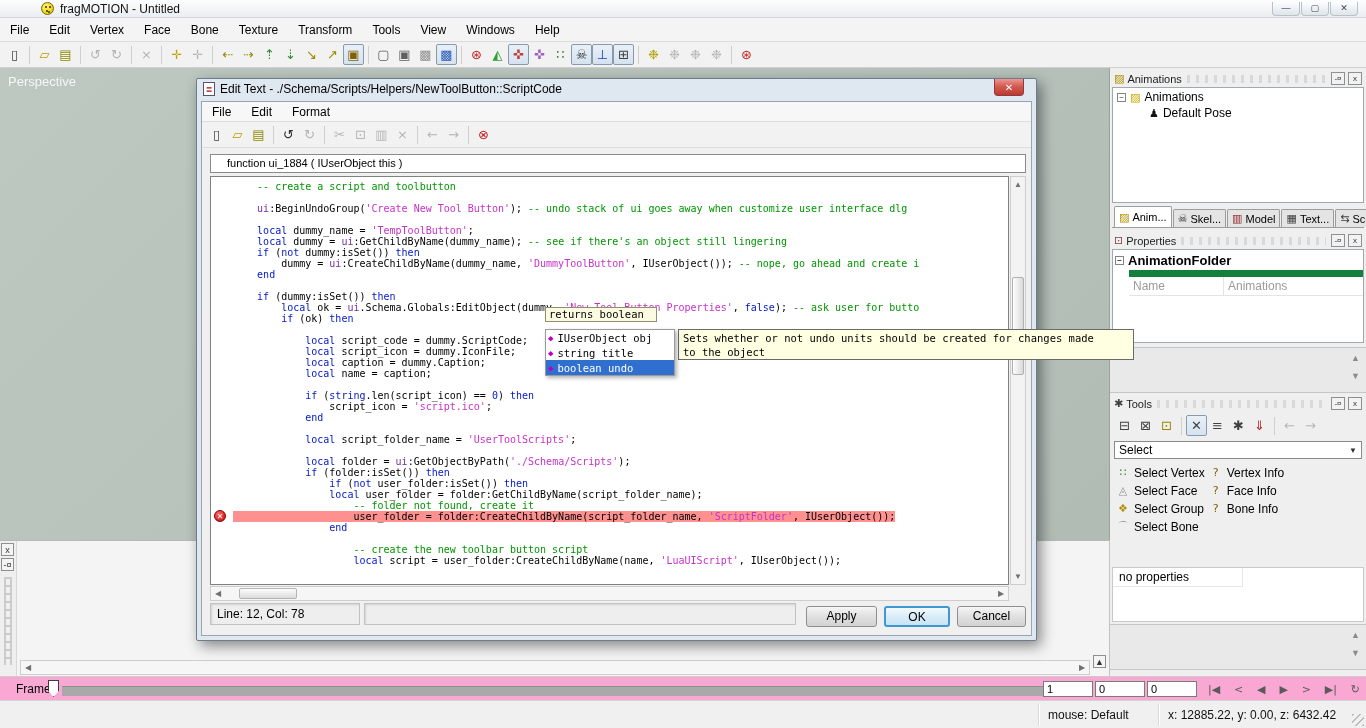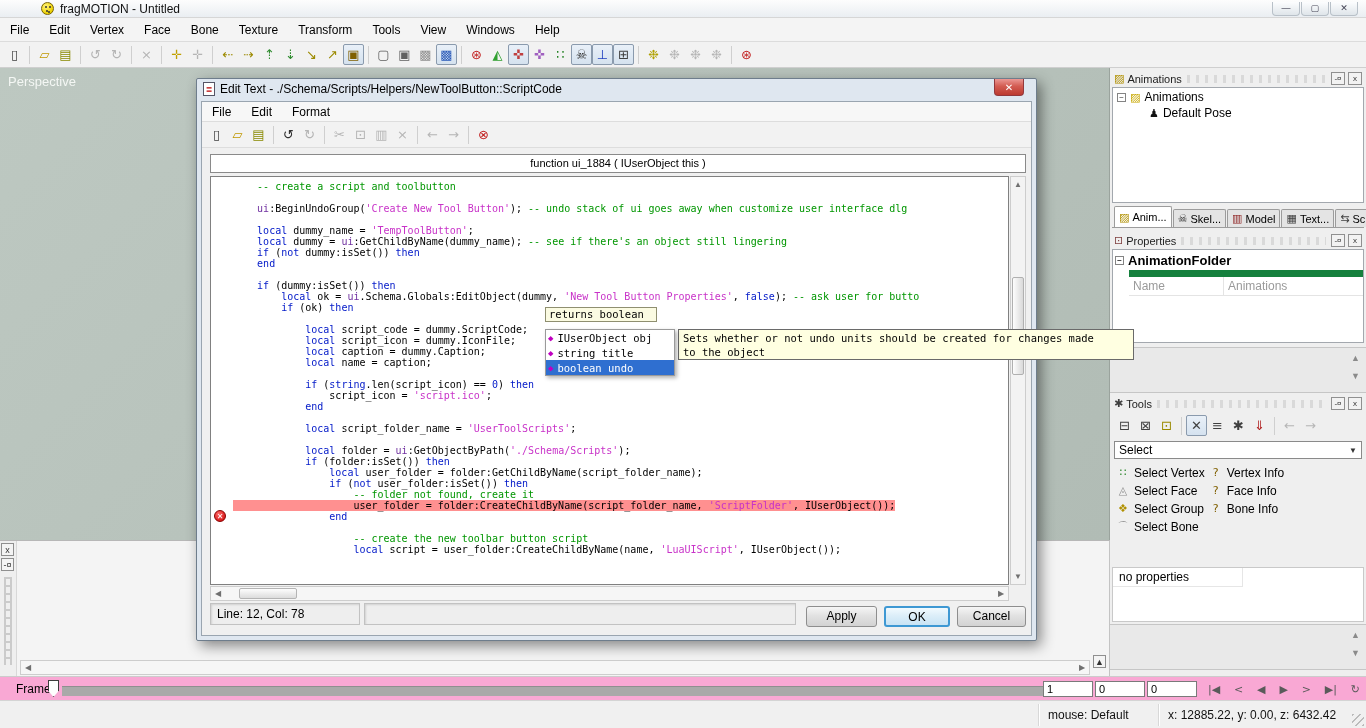--- a/index.html
+++ b/index.html
@@ -139,21 +139,21 @@
   #dlg-close { position:absolute; right:12px; top:0px; width:30px; height:17px;
     border:1px solid #93383c; border-top:none; border-radius:0 0 4px 4px; color:#fff; font-size:10px;
     background:linear-gradient(#eb9894,#d35c52 45%,#bc3a30); display:flex; align-items:center; justify-content:center; }
   #dlg-inner { position:absolute; left:4px; top:22px; right:4px; bottom:4px; background:#f0f0f0;
     border:1px solid #9aa5b0; }
   #dlg-menubar { height:20px; background:#f7f7f7; border-bottom:1px solid #ddd; display:flex; align-items:center; }
   #dlg-menubar .menu-item { line-height:20px; }
   #dlg-toolbar { height:26px; background:#f2f2f2; border-bottom:1px solid #ddd;
     display:flex; align-items:center; padding-left:4px; }
   #func-bar { position:absolute; left:8px; top:52px; width:816px; height:19px; background:#fff;
-    border:1px solid #8a8a8a; font-size:11px; padding:2px 0; color:#000;text-align:center; }
+    border:1px solid #8a8a8a; font-size:11px; padding:2px 16px; color:#000; }
 
   #code-wrap { position:absolute; left:8px; top:74px; width:799px; height:409px;
     background:#fff; border:1px solid #808080; overflow:hidden; }
   #gutter { position:absolute; left:0; top:0; width:20px; height:100%; background:#fff; }
   #error-icon { position:absolute; left:3px; width:12px; height:12px; border-radius:50%;
     background:radial-gradient(circle at 35% 30%, #f66, #c00); border:1px solid #800;
     color:#fff; font-size:8px; line-height:11px; text-align:center; }
   #code-lines { position:absolute; left:22px; top:4px; right:0; }
   .code-line { height:11px; line-height:11px; white-space:pre;
     font-family:"DejaVu Sans Mono", monospace; font-size:10px; }
@@ -465,41 +465,42 @@
         <div id="error-icon" style="top: 333px;">✕</div>
       </div>
       <div id="code-lines">
           <div class="code-line"><span><span class="tok-c">    -- create a script and toolbutton</span></span></div>
           <div class="code-line"><span></span></div>
           <div class="code-line"><span><span class="tok-p">    </span><span class="tok-u">ui</span><span class="tok-p">:BeginUndoGroup(</span><span class="tok-s">'Create New Tool Button'</span><span class="tok-p">); </span><span class="tok-c">-- undo stack of ui goes away when customize user interface dlg</span></span></div>
           <div class="code-line"><span></span></div>
           <div class="code-line"><span><span class="tok-p">    </span><span class="tok-k">local</span><span class="tok-p"> dummy_name = </span><span class="tok-s">'TempToolButton'</span><span class="tok-p">;</span></span></div>
           <div class="code-line"><span><span class="tok-p">    </span><span class="tok-k">local</span><span class="tok-p"> dummy = </span><span class="tok-u">ui</span><span class="tok-p">:GetChildByName(dummy_name); </span><span class="tok-c">-- see if there's an object still lingering</span></span></div>
           <div class="code-line"><span><span class="tok-p">    </span><span class="tok-k">if</span><span class="tok-p"> (</span><span class="tok-k">not</span><span class="tok-p"> dummy:isSet()) </span><span class="tok-k">then</span></span></div>
+          <div class="code-line"><span><span class="tok-p">        dummy = </span><span class="tok-u">ui</span><span class="tok-p">:CreateChildByName(dummy_name, </span><span class="tok-s">'DummyToolButton'</span><span class="tok-p">, IUserObject()); </span><span class="tok-c">-- nope, go ahead and create i</span></span></div>
           <div class="code-line"><span><span class="tok-p">    </span><span class="tok-k">end</span></span></div>
           <div class="code-line"><span></span></div>
           <div class="code-line"><span><span class="tok-p">    </span><span class="tok-k">if</span><span class="tok-p"> (dummy:isSet()) </span><span class="tok-k">then</span></span></div>
           <div class="code-line"><span><span class="tok-p">        </span><span class="tok-k">local</span><span class="tok-p"> ok = </span><span class="tok-u">ui</span><span class="tok-p">.Schema.Globals:EditObject(dummy, </span><span class="tok-s">'New Tool Button Properties'</span><span class="tok-p">, </span><span class="tok-k">false</span><span class="tok-p">); </span><span class="tok-c">-- ask user for butto</span></span></div>
           <div class="code-line"><span><span class="tok-p">        </span><span class="tok-k">if</span><span class="tok-p"> (ok) </span><span class="tok-k">then</span></span></div>
           <div class="code-line"><span></span></div>
           <div class="code-line"><span><span class="tok-p">            </span><span class="tok-k">local</span><span class="tok-p"> script_code = dummy.ScriptCode;</span></span></div>
           <div class="code-line"><span><span class="tok-p">            </span><span class="tok-k">local</span><span class="tok-p"> script_icon = dummy.IconFile;</span></span></div>
           <div class="code-line"><span><span class="tok-p">            </span><span class="tok-k">local</span><span class="tok-p"> caption = dummy.Caption;</span></span></div>
           <div class="code-line"><span><span class="tok-p">            </span><span class="tok-k">local</span><span class="tok-p"> name = caption;</span></span></div>
           <div class="code-line"><span></span></div>
           <div class="code-line"><span><span class="tok-p">            </span><span class="tok-k">if</span><span class="tok-p"> (</span><span class="tok-k">string</span><span class="tok-p">.len(script_icon) == </span><span class="tok-k">0</span><span class="tok-p">) </span><span class="tok-k">then</span></span></div>
           <div class="code-line"><span><span class="tok-p">                script_icon = </span><span class="tok-s">'script.ico'</span><span class="tok-p">;</span></span></div>
           <div class="code-line"><span><span class="tok-p">            </span><span class="tok-k">end</span></span></div>
           <div class="code-line"><span></span></div>
           <div class="code-line"><span><span class="tok-p">            </span><span class="tok-k">local</span><span class="tok-p"> script_folder_name = </span><span class="tok-s">'UserToolScripts'</span><span class="tok-p">;</span></span></div>
           <div class="code-line"><span></span></div>
           <div class="code-line"><span><span class="tok-p">            </span><span class="tok-k">local</span><span class="tok-p"> folder = </span><span class="tok-u">ui</span><span class="tok-p">:GetObjectByPath(</span><span class="tok-s">'./Schema/Scripts'</span><span class="tok-p">);</span></span></div>
           <div class="code-line"><span><span class="tok-p">            </span><span class="tok-k">if</span><span class="tok-p"> (folder:isSet()) </span><span class="tok-k">then</span></span></div>
+          <div class="code-line"><span><span class="tok-p">                </span><span class="tok-k">if</span><span class="tok-p"> (</span><span class="tok-k">not</span><span class="tok-p"> user_folder:isSet()) </span><span class="tok-k">then</span></span></div>
           <div class="code-line"><span><span class="tok-p">                </span><span class="tok-k">local</span><span class="tok-p"> user_folder = folder:GetChildByName(script_folder_name);</span></span></div>
-          <div class="code-line"><span><span class="tok-p">                </span><span class="tok-k">if</span><span class="tok-p"> (</span><span class="tok-k">not</span><span class="tok-p"> user_folder:isSet()) </span><span class="tok-k">then</span></span></div>
           <div class="code-line"><span><span class="tok-p">                    </span><span class="tok-c">-- folder not found, create it</span></span></div>
           <div class="code-line"><span class="err-bg"><span class="tok-p">                    user_folder = folder:CreateChildByName(script_folder_name, </span><span class="tok-s">'ScriptFolder'</span><span class="tok-p">, IUserObject());</span></span></div>
           <div class="code-line"><span><span class="tok-p">                </span><span class="tok-k">end</span></span></div>
           <div class="code-line"><span></span></div>
           <div class="code-line"><span><span class="tok-p">                    </span><span class="tok-c">-- create the new toolbar button script</span></span></div>
           <div class="code-line"><span><span class="tok-p">                    </span><span class="tok-k">local</span><span class="tok-p"> script = user_folder:CreateChildByName(name, </span><span class="tok-s">'LuaUIScript'</span><span class="tok-p">, IUserObject());</span></span></div>
         </div>
     </div>
     <div id="code-vscroll" class="vscroll">
       <div class="scroll-arrow" style="position:absolute;top:1px;left:0">▲</div>

